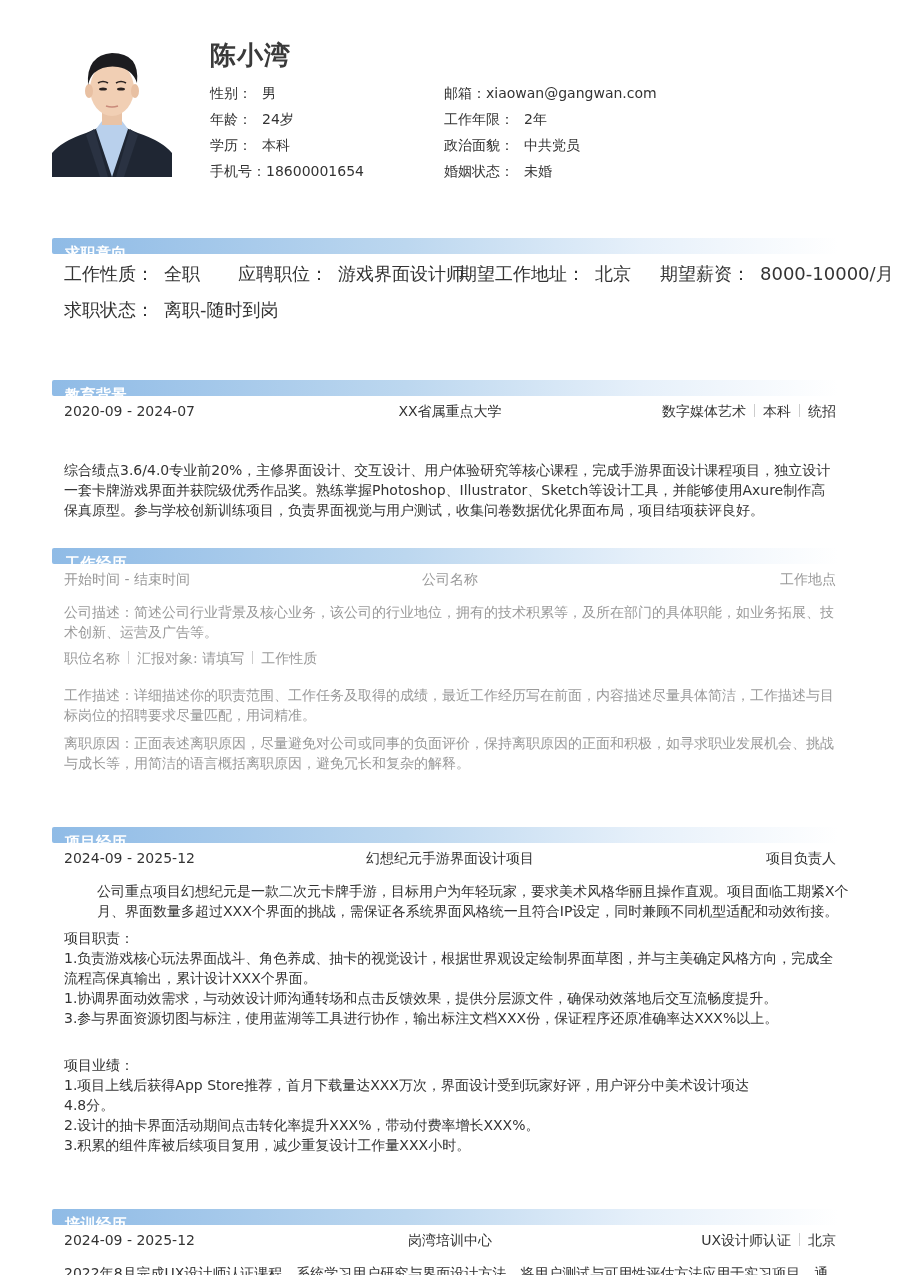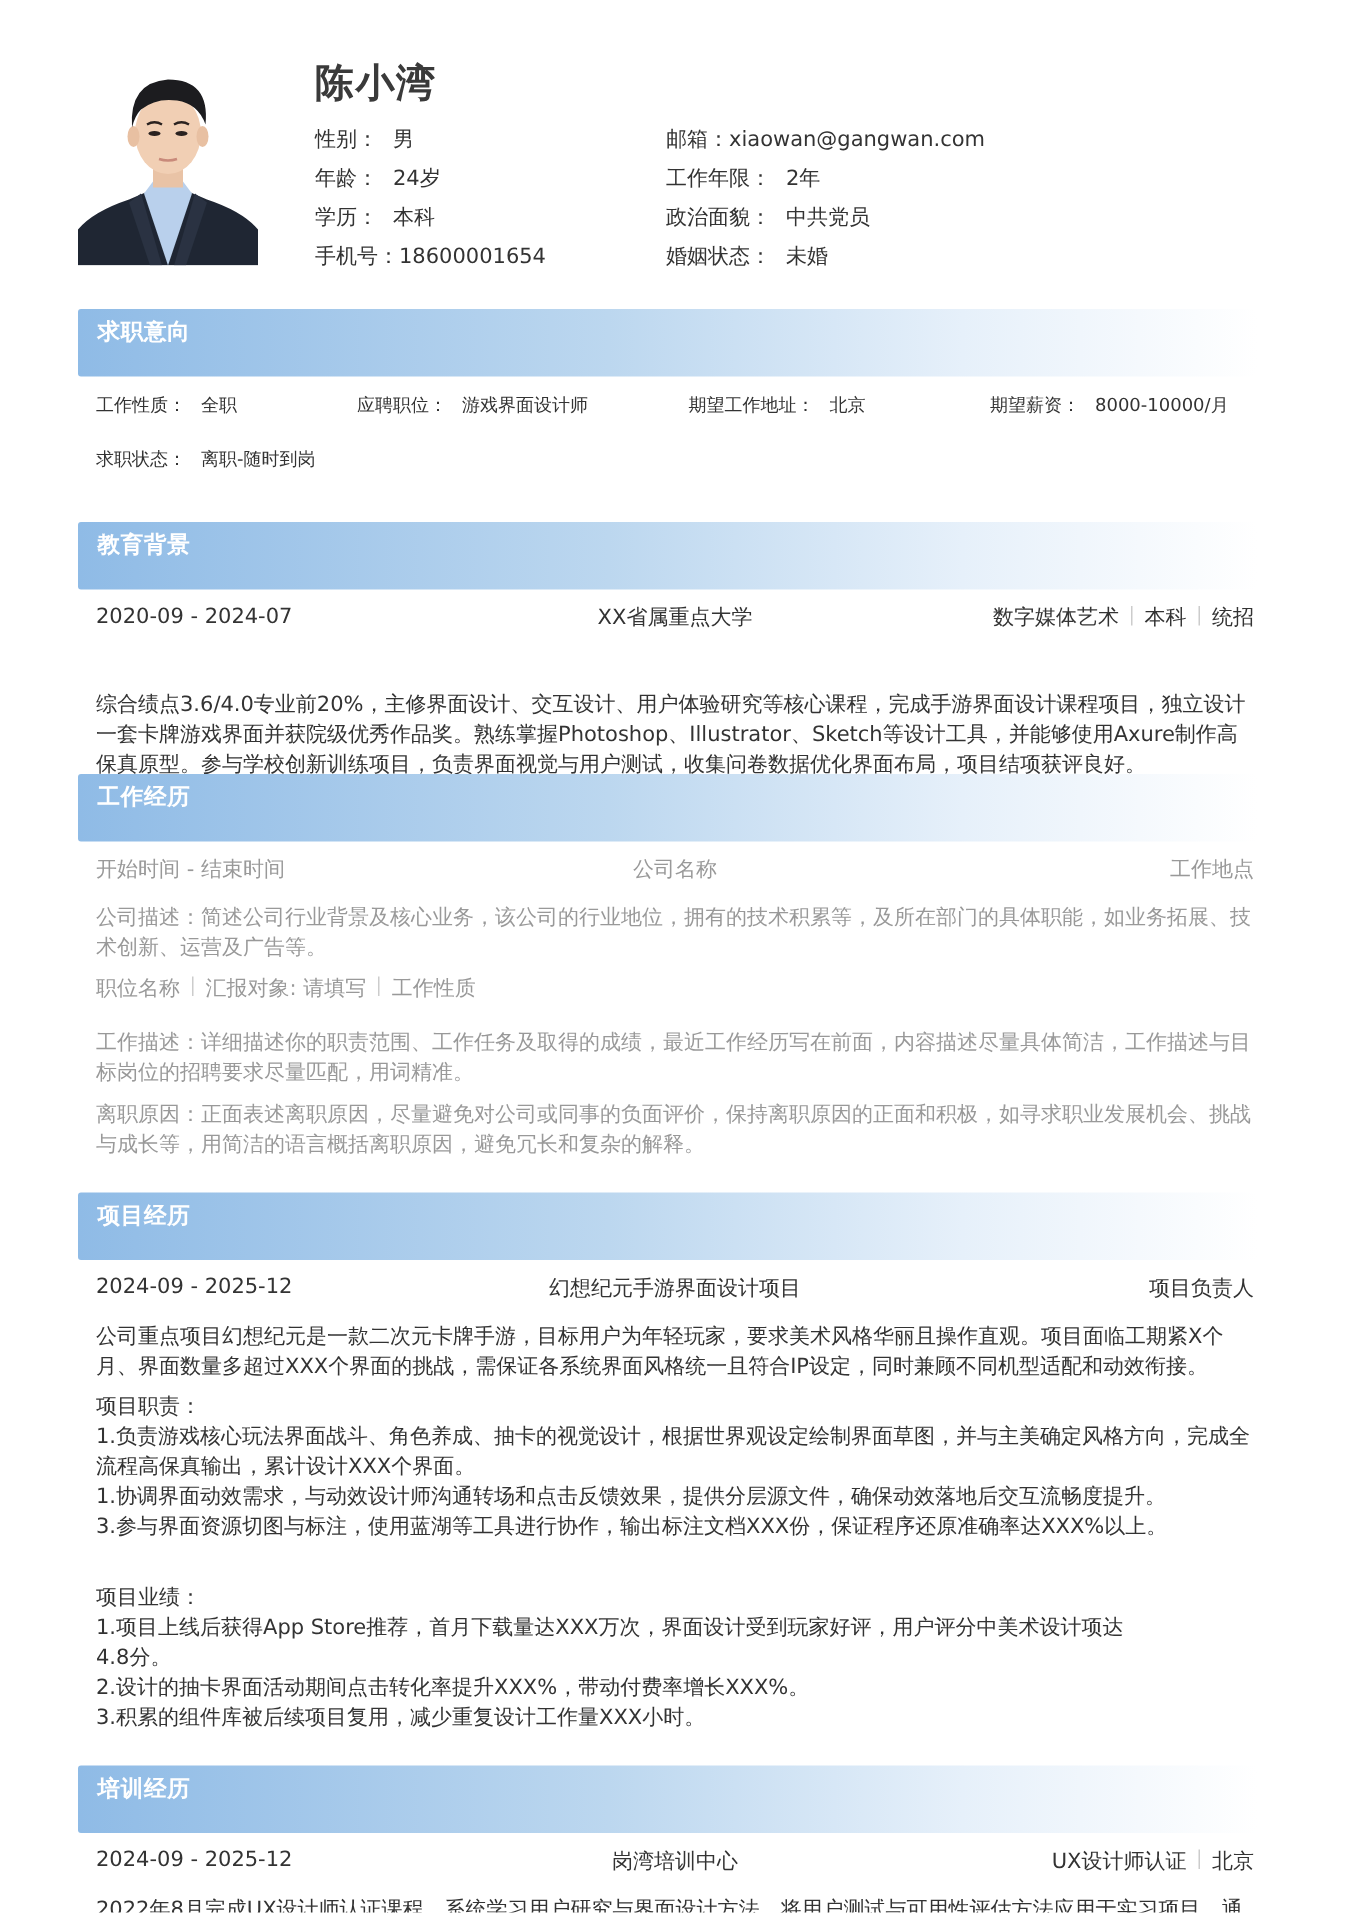--- a/index.html
+++ b/index.html
@@ -22,40 +22,41 @@
   .info-col { position: absolute; top: 82px; }
   .info-col.left { left: 210px; }
   .info-col.right { left: 444px; }
   .info-row { height: 26px; line-height: 22px; font-size: 14px; color: #333; white-space: nowrap; }
   .info-row .lbl { color: #333; }
   .info-row .val { margin-left: 10px; }
   .info-row .val.tight { margin-left: 0; }
 
   
   .sec {
-    position: absolute; left: 52px; width: 786px; height: 45px;
+    position: absolute; left: 52px; width: 786px; height: 16px;
     background: linear-gradient(to right, #8fbbe6 0%, #bcd7ef 45%, #e6f0fa 75%, #ffffff 100%);
     border-radius: 2px;
+    margin-top: 32px;
   }
   .sec span {
     position: absolute; left: 13px; top: 6px; color: #ffffff; font-weight: bold; font-size: 15px;
     letter-spacing: 0.5px;
   }
 
   .row3 { position: absolute; left: 64px; width: 772px; height: 22px; font-size: 14px; color: #333; }
   .row3 .l { position: absolute; left: 0; top: 0; }
   .row3 .c { position: absolute; left: 0; right: 0; top: 0; text-align: center; }
   .row3 .r { position: absolute; right: 0; top: 0; }
   .gray { color: #999999 !important; }
   .sep { display: inline-block; width: 1px; height: 13px; background: #cccccc; margin: 0 8px; vertical-align: -1px; }
 
   .para { position: absolute; left: 64px; width: 772px; font-size: 14px; line-height: 20px; color: #333; }
   .para.gray { color: #999999; }
 
-  .intent-item { position: absolute; font-size: 12px; color: #333; white-space: nowrap; }
+  .intent-item { position: absolute; font-size: 18px; color: #333; white-space: nowrap; }
   .intent-item .v { margin-left: 10px; }
 </style>
 </head>
 <body>
 
 <div class="photo">
   <svg width="120" height="132" viewBox="0 0 120 132">
     <rect width="120" height="132" fill="#ffffff"></rect>
 
     <path d="M0 132 L0 108 Q10 96 34 88 L48 82 L60 110 L72 82 L86 88 Q110 96 120 108 L120 132 Z" fill="#1f2633"></path>
@@ -164,21 +165,21 @@
 <div class="para gray" style="top:733px;">离职原因：正面表述离职原因，尽量避免对公司或同事的负面评价，保持离职原因的正面和积极，如寻求职业发展机会、挑战与成长等，用简洁的语言概括离职原因，避免冗长和复杂的解释。</div>
 
 <div class="sec" style="top:795px;">
   <span>项目经历</span>
 </div>
 <div class="row3" style="top:850px;">
   <span class="l">2024-09 - 2025-12</span>
   <span class="c">幻想纪元手游界面设计项目</span>
   <span class="r">项目负责人</span>
 </div>
-<div class="para" style="top:881px;">公司重点项目幻想纪元是一款二次元卡牌手游，目标用户为年轻玩家，要求美术风格华丽且操作直观。项目面临工期紧X个月、界面数量多超过XXX个界面的挑战，需保证各系统界面风格统一且符合IP设定，同时兼顾不同机型适配和动效衔接。</div>
+<div class="para" style="top:881px;margin-left:33px;">公司重点项目幻想纪元是一款二次元卡牌手游，目标用户为年轻玩家，要求美术风格华丽且操作直观。项目面临工期紧X个月、界面数量多超过XXX个界面的挑战，需保证各系统界面风格统一且符合IP设定，同时兼顾不同机型适配和动效衔接。</div>
 <div class="para" style="top:928px;">
   <div>项目职责：</div>
   <div>1.负责游戏核心玩法界面战斗、角色养成、抽卡的视觉设计，根据世界观设定绘制界面草图，并与主美确定风格方向，完成全流程高保真输出，累计设计XXX个界面。</div>
   <div>1.协调界面动效需求，与动效设计师沟通转场和点击反馈效果，提供分层源文件，确保动效落地后交互流畅度提升。</div>
   <div>3.参与界面资源切图与标注，使用蓝湖等工具进行协作，输出标注文档XXX份，保证程序还原准确率达XXX%以上。</div>
 </div>
 <div class="para" style="top:1055px; width:690px;">
   <div>项目业绩：</div>
   <div>1.项目上线后获得App Store推荐，首月下载量达XXX万次，界面设计受到玩家好评，用户评分中美术设计项达4.8分。</div>
   <div>2.设计的抽卡界面活动期间点击转化率提升XXX%，带动付费率增长XXX%。</div>

